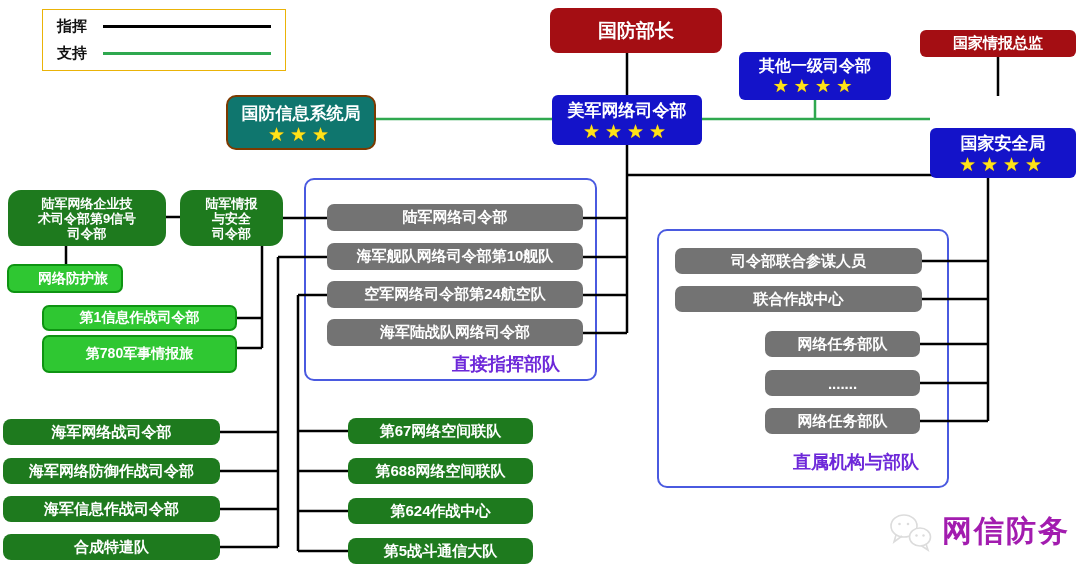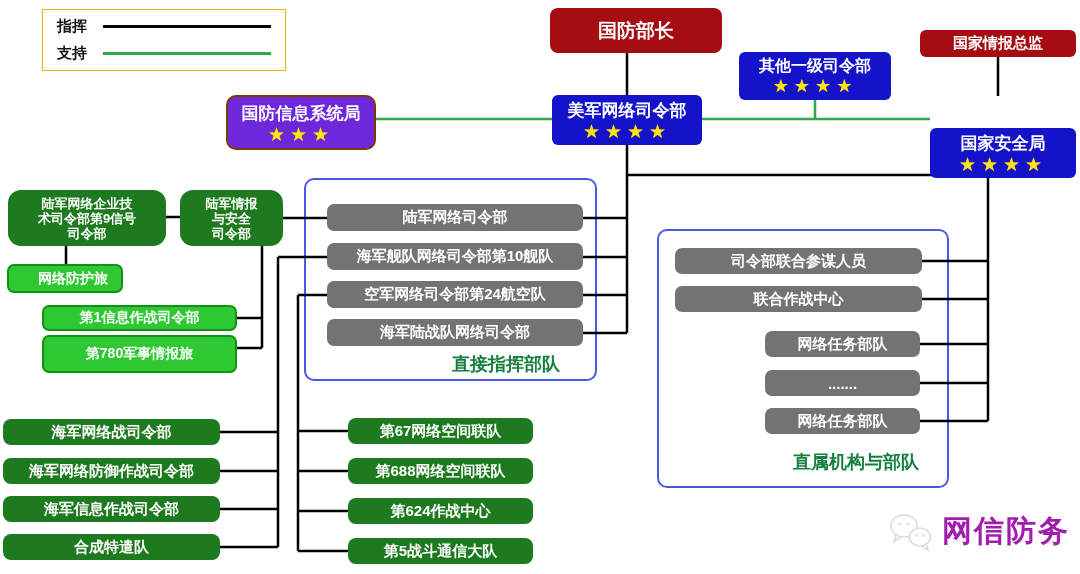--- a/index.html
+++ b/index.html
@@ -8,31 +8,31 @@
     font-family:"Liberation Sans","DejaVu Sans",sans-serif;
   }
   .node{
     position:absolute;display:flex;flex-direction:column;align-items:center;justify-content:center;
     box-sizing:border-box;text-align:center;color:#fff;font-weight:bold;z-index:3;
   }
   .red{background:#a40e13;border-radius:8px;}
   .blue{background:#1413c9;border-radius:6px;}
   .dkgreen{background:#1e7a1e;border-radius:8px;}
   .ltgreen{background:#2fc732;border:2px solid #0e9412;border-radius:7px;}
-  .orange{background:#6d28d9;border:2px solid #7c3a00;border-radius:10px;}
+  .orange{background:#0f766e;border:2px solid #7c3a00;border-radius:10px;}
   .innerblue{background:#737373;border-radius:7px;}
   .stars{color:#ffe319;font-size:19px;line-height:19px;letter-spacing:5px;text-shadow:0 0 1px #b8860b;}
   .stars.small{font-size:18px;}
   .prewrap{white-space:pre-line;border-radius:13px;}
   .group{
     position:absolute;background:#ffffff;border:2px solid #4a5ae0;border-radius:10px;
     box-sizing:border-box;z-index:1;
   }
   .caption{
-    position:absolute;color:#15803d;font-weight:bold;font-size:18px;z-index:3;white-space:nowrap;
+    position:absolute;color:#6d28d9;font-weight:bold;font-size:18px;z-index:3;white-space:nowrap;
   }
   #legend{
     position:absolute;left:42px;top:9px;width:244px;height:62px;border:1px solid #eab308;
     background:#fff;box-sizing:border-box;z-index:3;display:flex;flex-direction:column;justify-content:center;gap:8px;padding:0 14px;
   }
   .legend-row{display:flex;align-items:center;gap:12px;}
   .legend-label{font-size:15px;color:#111;font-weight:bold;width:34px;}
   .legend-line{height:3px;flex:1;}
   #wires{position:absolute;left:0;top:0;z-index:2;}
   #watermark{

